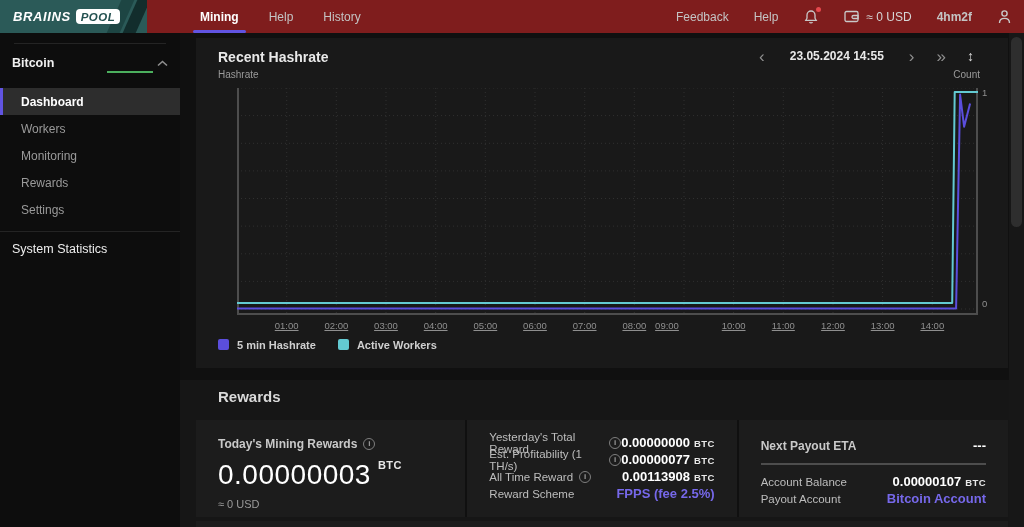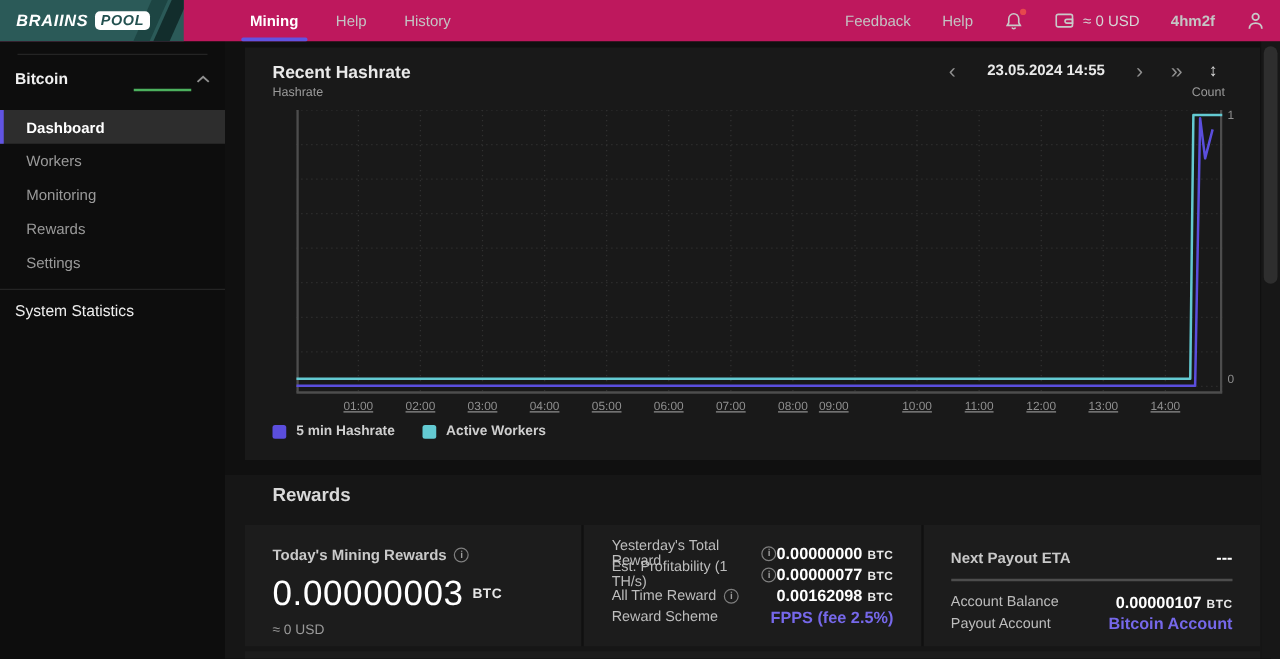--- a/index.html
+++ b/index.html
@@ -1,21 +1,21 @@
 <!DOCTYPE html>
 <html><head>
 <meta charset="utf-8">
 <style>
   * { margin:0; padding:0; box-sizing:border-box; }
   html,body { width:1024px; height:527px; overflow:hidden; background:#0b0b0b;
               font-family:"Liberation Sans", sans-serif; }
   #app { position:relative; width:1024px; height:527px; background:#101010; }
 
   
-  .topbar { position:absolute; left:0; top:0; width:1024px; height:33px; background:#be185d; z-index:5; }
+  .topbar { position:absolute; left:0; top:0; width:1024px; height:33px; background:#7f1d1d; z-index:5; }
   .logo { position:absolute; left:0; top:0; width:147px; height:33px; background:#2b5a58;
           display:flex; align-items:center; padding-left:13px; overflow:hidden; }
   .logo .chev { position:absolute; top:-4px; height:41px; width:13px; transform:skewX(-24deg); }
   .logo .chev1 { left:114px; background:#1d4543; }
   .logo .chev2 { left:130px; background:#122d2c; }
   .brand-name { color:#fff; font-size:13px; font-weight:800; letter-spacing:.6px; font-style:italic; z-index:1; }
   .brand-badge { background:#fff; color:#235150; font-size:11.5px; font-weight:800; letter-spacing:.5px;
                  border-radius:4px; padding:1.5px 5px; margin-left:5px; z-index:1; font-style:italic; }
   .tabs { position:absolute; left:200px; top:0; height:33px; display:flex; gap:30px; }
   .tab { height:33px; display:flex; align-items:center; font-size:12px; color:#c4c4c4; cursor:pointer; position:relative; }
@@ -56,37 +56,37 @@
   .axis-title.left { left:22px; }
   .axis-title.right { right:28px; }
   .plot-wrap { position:absolute; left:41px; top:50px; width:741px; height:230px; }
   .grid { stroke:#303030; stroke-width:1; stroke-dasharray:1 3; }
   .axis { stroke:#4d4d4d; stroke-width:2; }
   .ytick-wrap { position:absolute; left:41px; top:50px; width:0; height:230px; }
   .yrtick { position:absolute; left:745px; font-size:9.5px; color:#8f8f8f; }
   .xtick-wrap { position:absolute; left:41px; top:282px; width:741px; height:14px; }
   .xtick { position:absolute; transform:translateX(-50%); font-size:9.5px; color:#8f8f8f;text-decoration:underline; }
   .legend { position:absolute; left:22px; top:301px; display:flex; gap:22px; align-items:center; }
-  .legend-item { display:flex; align-items:flex-end; gap:8px; cursor:pointer; }
+  .legend-item { display:flex; align-items:flex-start; gap:8px; cursor:pointer; }
   .legend-swatch { width:11px; height:11px; border-radius:2px; }
   .legend-label { font-size:11px; color:#cfcfcf; font-weight:600; }
 
   
   .rewards-section { position:absolute; left:180px; top:380px; width:829px; height:147px; background:#161616; }
   .rewards-heading { position:absolute; left:38px; top:8px; font-size:15px; font-weight:700; color:#d9d9d9; }
   .rewards-cards { position:absolute; left:16px; top:40px; width:812px; height:97px; background:#1c1c1c;
                    display:flex; }
   .rcol { flex:1; padding:15px 22px; position:relative; }
   .rcol + .rcol { border-left:2px solid #101010; }
   .stat-label-row { display:flex; align-items:center; gap:6px; }
   .stat-label { font-size:12px; color:#c9c9c9; font-weight:700; }
   .info-i { width:12px; height:12px; border-radius:50%; border:1px solid #7e7e7e; color:#9e9e9e;
             font-size:8px; line-height:1; display:inline-flex; align-items:center; justify-content:center;
             font-weight:700; cursor:pointer; flex:0 0 auto; }
-  .big-number-row { margin-top:8px; display:flex; align-items:center; gap:7px; }
+  .big-number-row { margin-top:8px; display:flex; align-items:flex-start; gap:7px; }
   .big-number { font-size:28px; color:#ffffff; font-weight:400; letter-spacing:.5px; }
   .unit { font-size:11px; font-weight:700; color:#e8e8e8; letter-spacing:.4px; }
   .fiat { margin-top:7px; font-size:11px; color:#9a9a9a; }
   .stat-row { display:flex; align-items:center; height:17px; }
   .stat-row .stat-name { font-size:11.5px; color:#bdbdbd; display:flex; align-items:center; gap:6px; }
   .stat-row .stat-value { margin-left:auto; font-size:13px; font-weight:700; color:#fff;
                           display:flex; align-items:baseline; gap:4px; }
   .stat-value .unit { font-size:9.5px; }
   .link-value { color:var(--link) !important; cursor:pointer; }
   .eta-row { display:flex; align-items:center; height:17px; }
@@ -271,21 +271,21 @@
           <div class="stat-row">
             <span class="stat-name">Est. Profitability (1 TH/s)<span class="info-i">i</span></span>
             <span class="stat-value">
               <span>0.00000077</span>
               <span class="unit">BTC</span>
             </span>
           </div>
           <div class="stat-row">
             <span class="stat-name">All Time Reward<span class="info-i">i</span></span>
             <span class="stat-value">
-              <span>0.00162098</span>
+              <span>0.00113908</span>
               <span class="unit">BTC</span>
             </span>
           </div>
           <div class="stat-row">
             <span class="stat-name">Reward Scheme</span>
             <span class="stat-value link-value">
               <span>FPPS (fee 2.5%)</span>
             </span>
           </div>
         </div>

